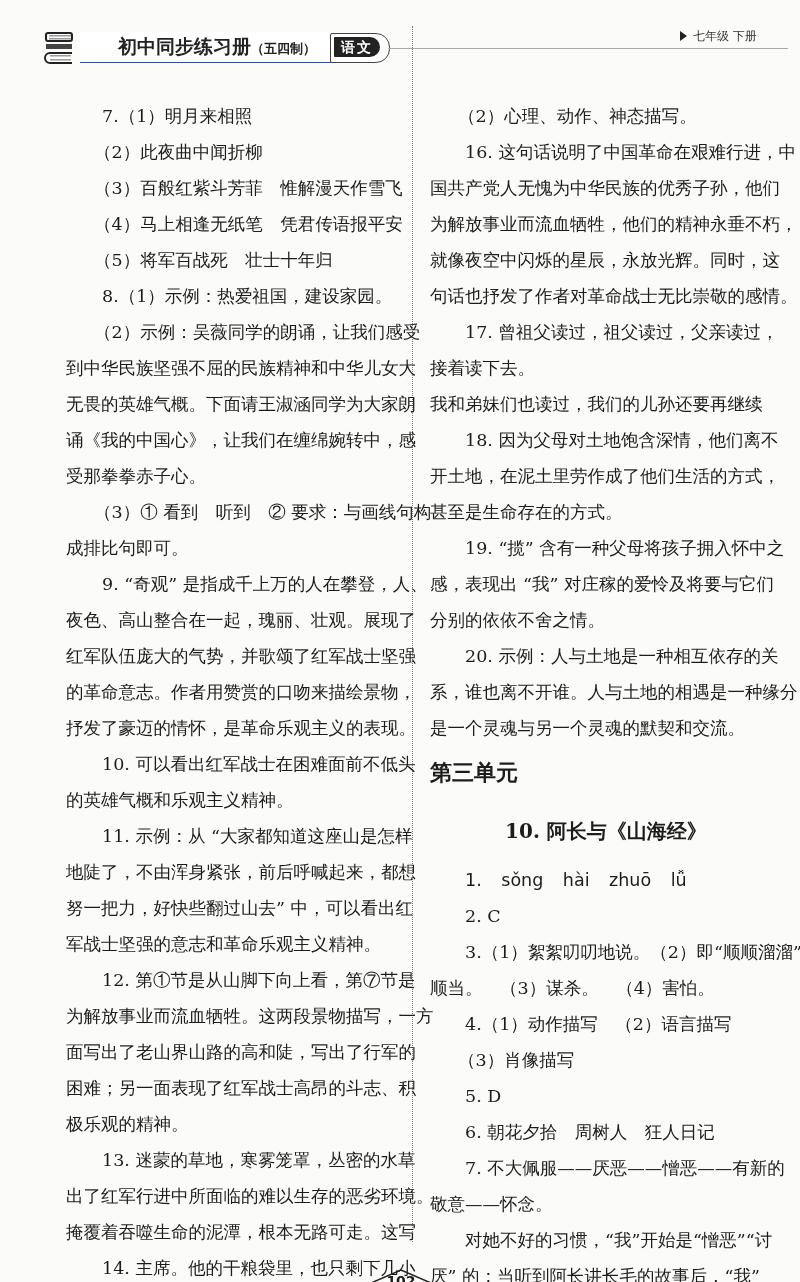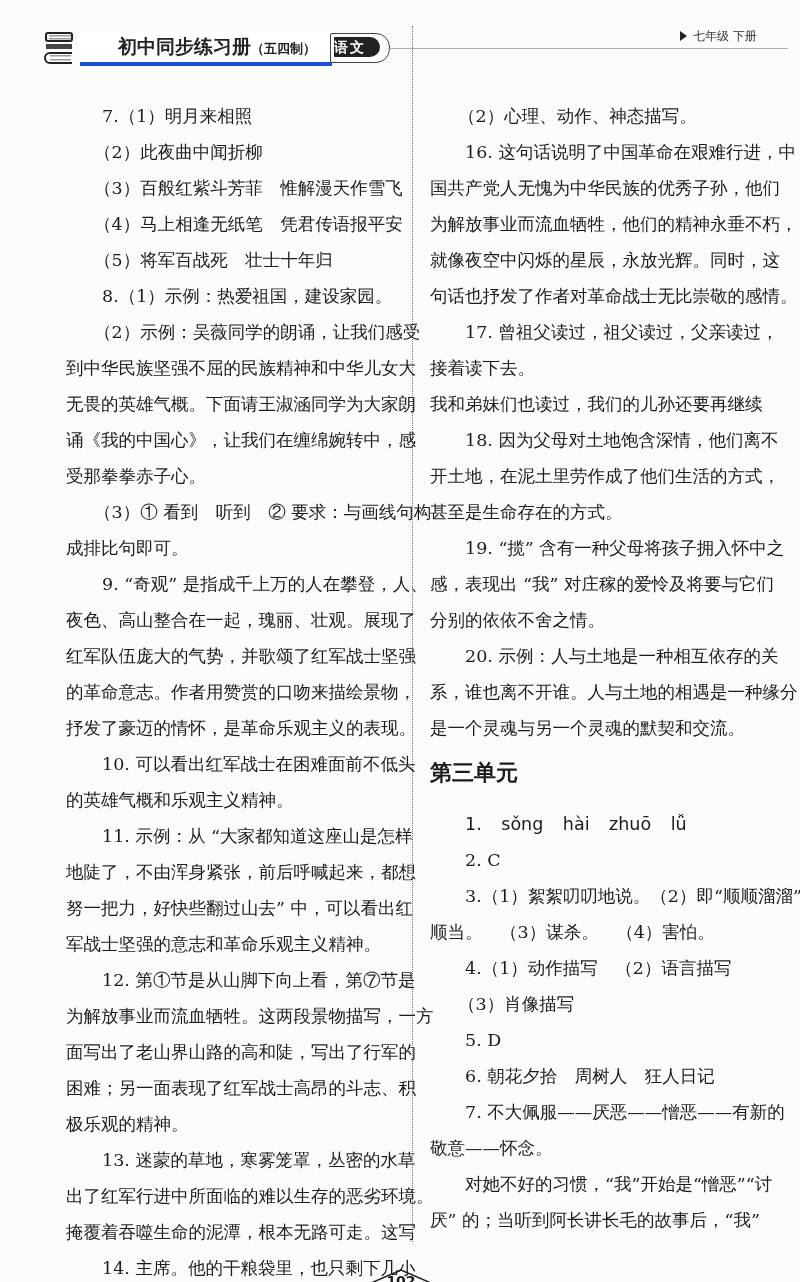--- a/index.html
+++ b/index.html
@@ -6,32 +6,32 @@
   body {
     width:800px; height:1282px; overflow:hidden; position:relative;
     background:#fbfbf9;
     font-family: "DejaVu Serif", "Liberation Serif", serif;
     color:#1c1c1c;
   }
   .header { position:absolute; left:0; top:0; width:800px; height:90px; }
   .book-icon { position:absolute; left:42px; top:30px; width:34px; height:36px; }
   .hdr-title-wrap {
     position:absolute; left:80px; top:32px; height:30px; width:252px;
-    background:#fff; border-bottom:4px solid #1d4ed8;
+    background:#fff; border-bottom:1px solid #1d4ed8;
   }
   .hdr-title { position:absolute; left:38px; top:2px; font-size:19px; font-weight:bold; letter-spacing:0px; color:#222; white-space:nowrap; }
   .hdr-sub { font-size:13px; font-weight:bold; }
   .subject-badge {
     position:absolute; left:330px; top:33px; width:58px; height:28px;
     border:1px solid #444; border-radius:2px 14px 14px 2px; background:#fff;
   }
   .subject-inner {
     position:absolute; left:3px; top:3px; width:46px; height:20px; background:#222;
     border-radius:1px 10px 10px 1px; color:#fff; font-size:14px; font-weight:bold;
-    text-align:left; line-height:20px; letter-spacing:2px;
+    text-align:center; line-height:20px; letter-spacing:2px;
   }
   .hdr-line { position:absolute; left:388px; top:48px; width:400px; height:1px; background:#aaa; }
   .grade { position:absolute; left:680px; top:28px; font-size:12px; color:#333; white-space:nowrap;text-align:center; }
   .grade-arrow { display:inline-block; width:0; height:0; border-top:5px solid transparent; border-bottom:5px solid transparent; border-left:7px solid #222; margin-right:6px; vertical-align:-1px; }
 
   .divider { position:absolute; left:412px; top:26px; width:0; height:1216px; border-left:1px dotted #777; }
 
   .col { position:absolute; top:98px; font-size:17.5px; line-height:36px; }
   .col-left { left:66px; width:336px; }
   .col-right { left:430px; width:352px; }
@@ -128,20 +128,21 @@
       <div class="line">开土地，在泥土里劳作成了他们生活的方式，</div>
       <div class="line">甚至是生命存在的方式。</div>
       <div class="line ind2">19. “揽” 含有一种父母将孩子拥入怀中之</div>
       <div class="line">感，表现出 “我” 对庄稼的爱怜及将要与它们</div>
       <div class="line">分别的依依不舍之情。</div>
       <div class="line ind2">20. 示例：人与土地是一种相互依存的关</div>
       <div class="line">系，谁也离不开谁。人与土地的相遇是一种缘分，</div>
       <div class="line">是一个灵魂与另一个灵魂的默契和交流。</div>
     </div>
   <div class="unit-title">第三单元</div>
+  <div class="lesson-title">10. 阿长与《山海经》</div>
   <div class="line ind2 pinyin">1. sǒng hài zhuō lǚ</div>
   <div id="rightAfter">
       <div class="line ind2">2. C</div>
       <div class="line ind2">3.（1）絮絮叨叨地说。（2）即“顺顺溜溜”，</div>
       <div class="line">顺当。　（3）谋杀。　（4）害怕。</div>
       <div class="line ind2">4.（1）动作描写　（2）语言描写</div>
       <div class="line ind-sub">（3）肖像描写</div>
       <div class="line ind2">5. D</div>
       <div class="line ind2">6. 朝花夕拾　周树人　狂人日记</div>
       <div class="line ind2">7. 不大佩服——厌恶——憎恶——有新的</div>

